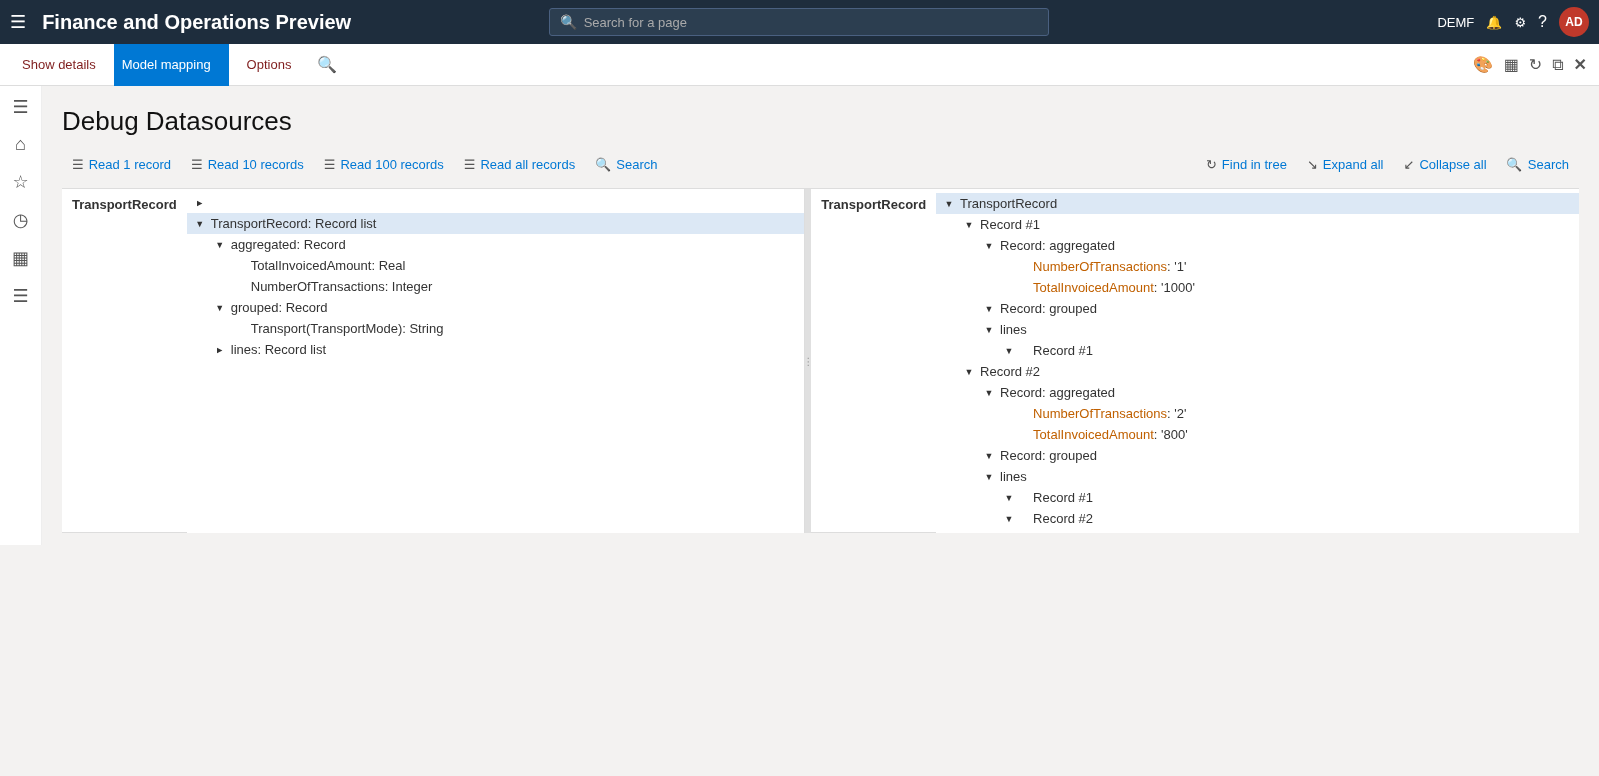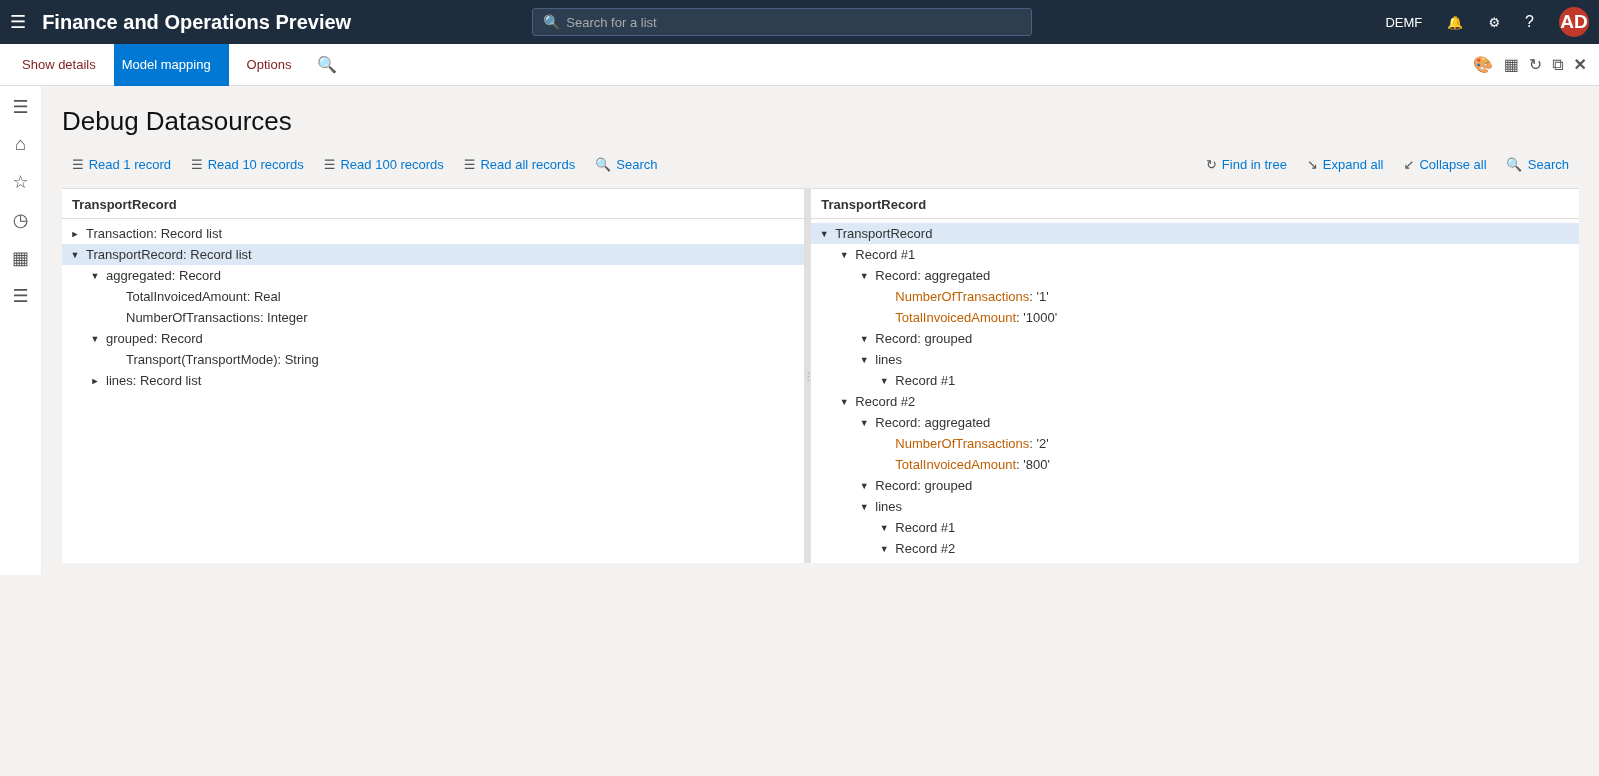--- a/index.html
+++ b/index.html
@@ -33,31 +33,31 @@
       display: flex;
       align-items: center;
       padding: 0 10px;
       gap: 6px;
       color: #aaa;
       font-size: 13px;
     }
     .top-nav-right {
       display: flex;
       align-items: center;
-      gap: 25px;
+      gap: 12px;
       margin-left: auto;
       color: white;
       font-size: 13px;
     }
     .avatar {
       width: 30px; height: 30px;
       background: #c0392b;
       border-radius: 50%;
       display: flex; align-items: center; justify-content: center;
-      font-weight: bold; font-size: 19px; color: white;
+      font-weight: bold; font-size: 12px; color: white;
     }
 
     
     .second-nav {
       background: #fff;
       height: 42px;
       display: flex;
       align-items: center;
       border-bottom: 1px solid #ddd;
       padding: 0 0 0 4px;
@@ -157,21 +157,21 @@
       display: flex;
       flex: 1;
       gap: 0;
       overflow: hidden;
       border-top: 1px solid #ddd;
     }
 
     .panel {
       flex: 1;
       display: flex;
-      flex-direction: column;
+      flex-direction: row;
       overflow: hidden;
       border-right: 1px solid #ddd;
     }
     .panel:last-child { border-right: none; }
 
     .panel-header {
       font-size: 13px;
       font-weight: 600;
       color: #333;
       padding: 8px 10px 6px 10px;
@@ -194,21 +194,21 @@
       cursor: pointer;
       white-space: nowrap;
       font-size: 13px;
       color: #333;
     }
     .tree-item.selected { background: #dce8f5; }
 
     .tree-indent-0 { padding-left: 6px; }
     .tree-indent-1 { padding-left: 26px; }
     .tree-indent-2 { padding-left: 46px; }
-    .tree-indent-3 { padding-left: 66px; }
+    .tree-indent-3 { padding-left: 66px; gap: 13px; }
 
     .expand-icon {
       width: 14px;
       height: 14px;
       display: inline-flex;
       align-items: center;
       justify-content: center;
       font-size: 9px;
       color: #333;
       margin-right: 4px;
@@ -231,21 +231,21 @@
     }
   </style>
 </head>
 <body>
 
 <div class="top-nav">
   <span style="font-size:18px; cursor:pointer;">☰</span>
   <span class="app-title">Finance and Operations Preview</span>
   <div class="search-bar">
     <span style="font-size:14px;">🔍</span>
-    <span>Search for a list</span>
+    <span>Search for a page</span>
   </div>
   <div class="top-nav-right">
     <span>DEMF</span>
     <span style="cursor:pointer;">🔔</span>
     <span style="cursor:pointer;">⚙</span>
     <span style="cursor:pointer; font-size:16px;">?</span>
     <div class="avatar">AD</div>
   </div>
 </div>
 
@@ -320,21 +320,20 @@
     </div>
 
     <div class="panels">
 
       <div class="panel" style="flex: 0 0 49%;">
         <div class="panel-header">TransportRecord</div>
         <div class="tree-container">
 
           <div class="tree-item tree-indent-0">
             <span class="expand-icon">►</span>
-            <span class="item-text">Transaction: Record list</span>
           </div>
 
           <div class="tree-item tree-indent-0 selected">
             <span class="expand-icon">▼</span>
             <span class="item-text">TransportRecord: Record list</span>
           </div>
 
           <div class="tree-item tree-indent-1">
             <span class="expand-icon">▼</span>
             <span class="item-text">aggregated: Record</span>

